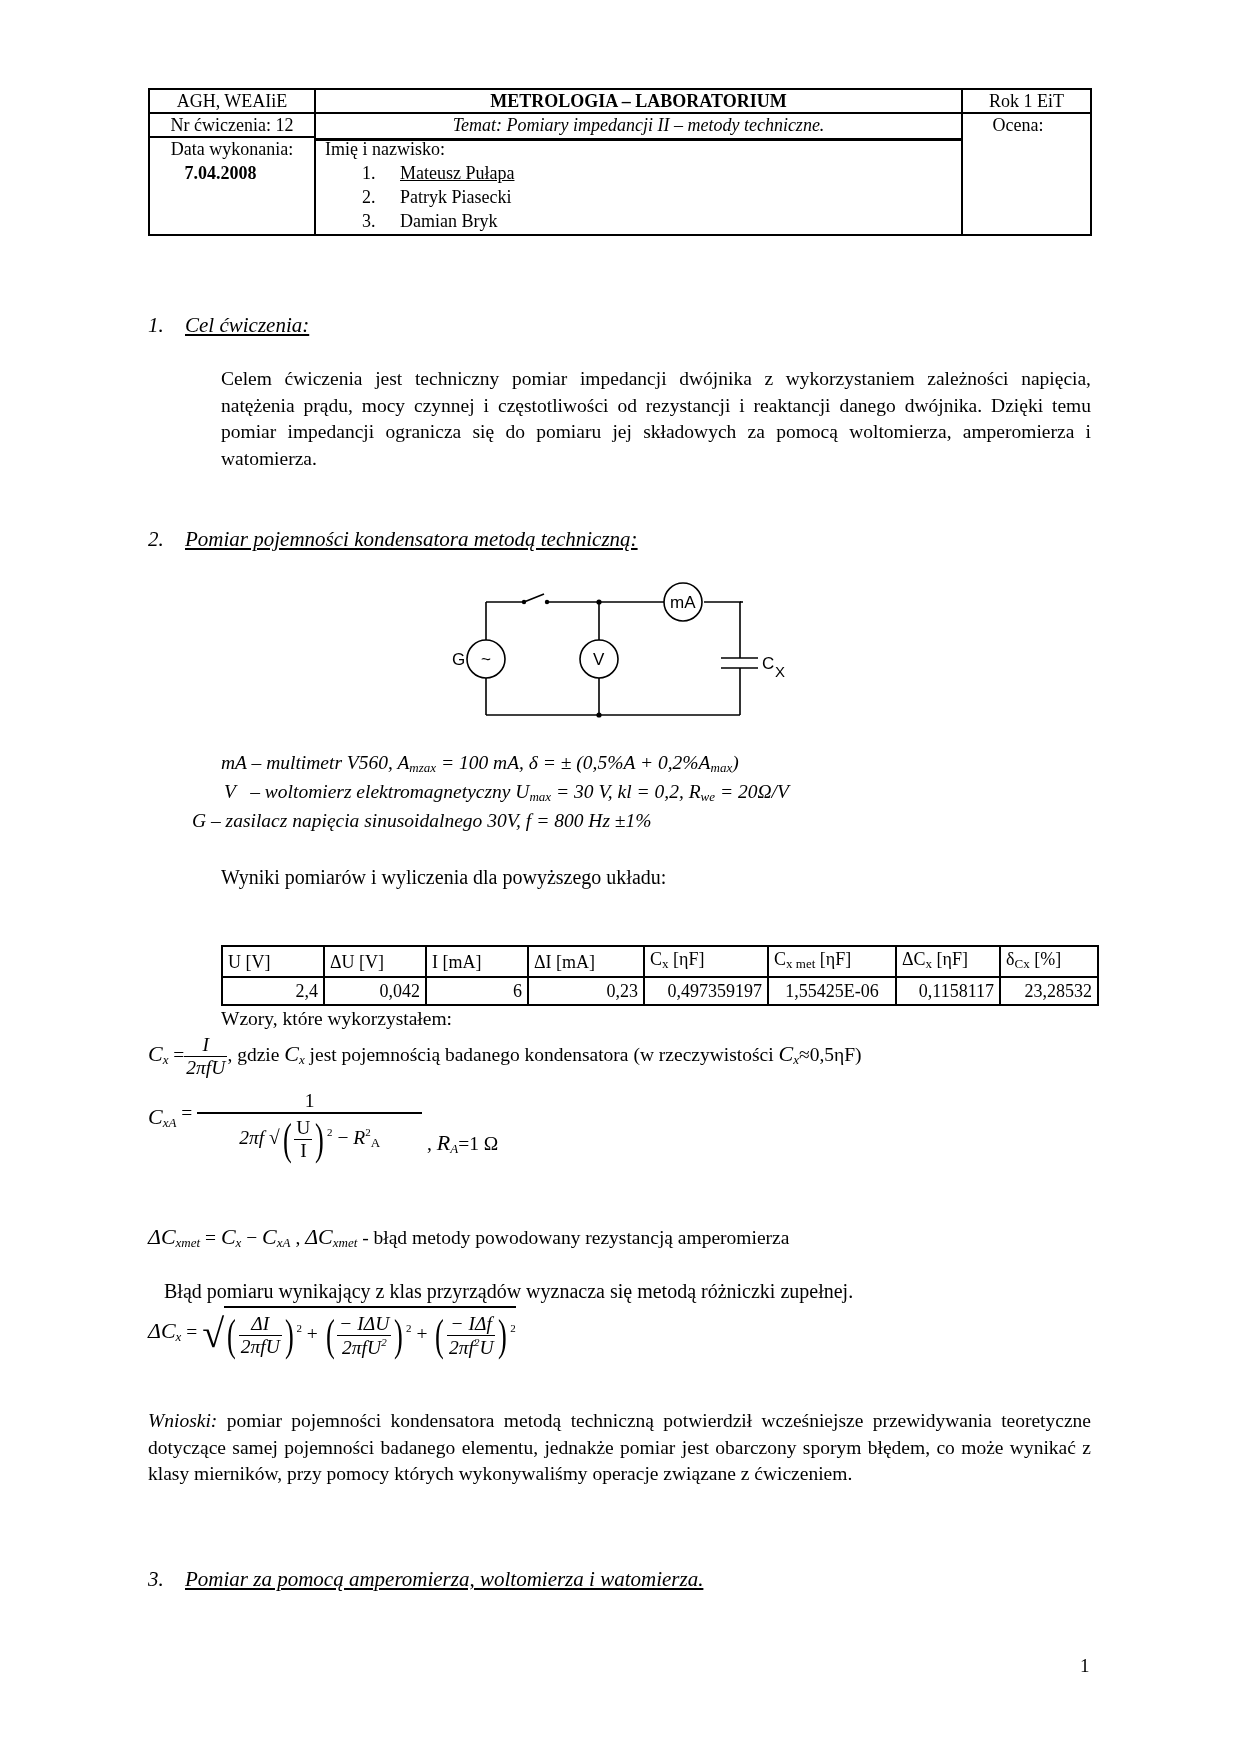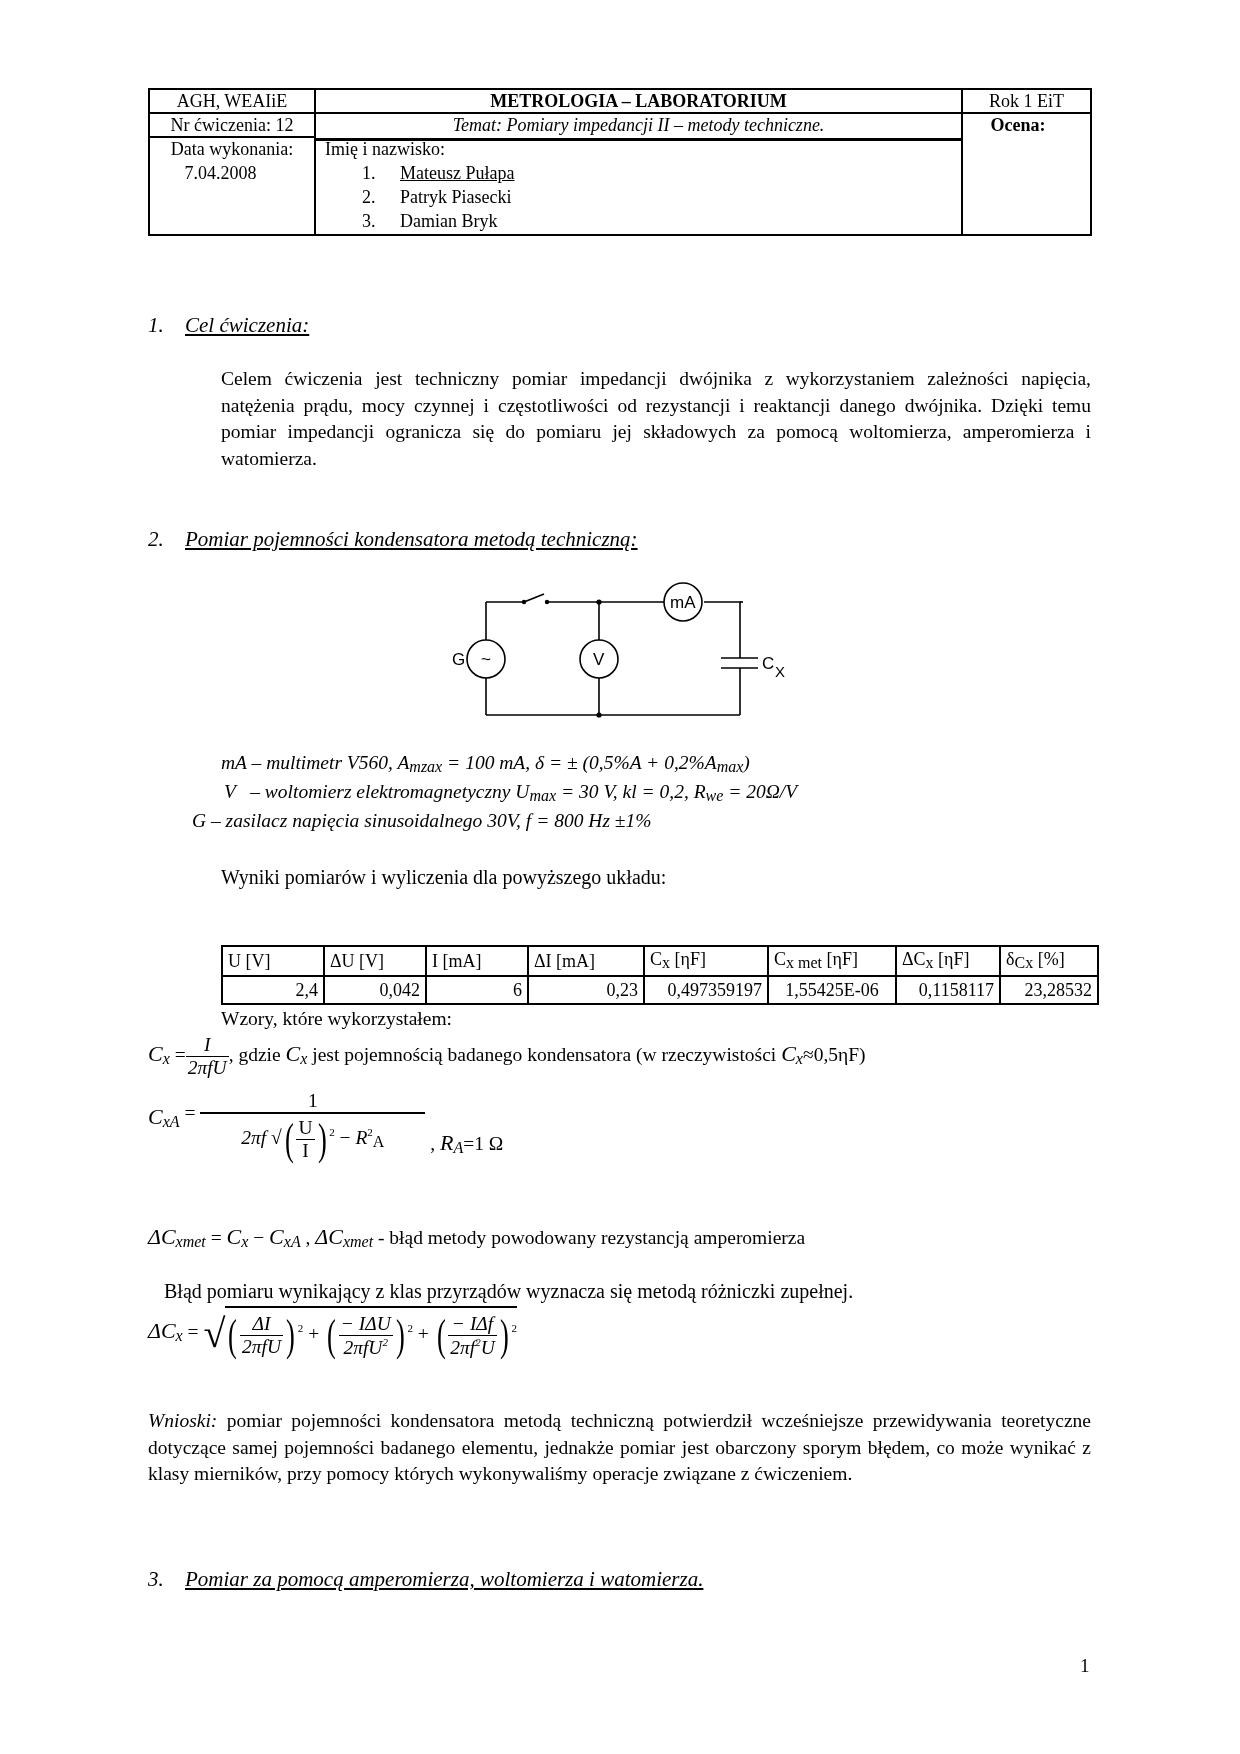--- a/index.html
+++ b/index.html
@@ -17,21 +17,21 @@
   .u { text-decoration:underline; }
   
   .sec { font-style:italic; font-size:21px; }
   .sec .num { display:inline-block; width:37px; }
   .para { text-align:justify; line-height:26.5px; font-size:19.5px; }
   
   #mt { left:221px; top:918px; border-collapse:collapse; font-size:18px;margin-top:27px; }
   #mt td { border:2px solid #000; padding:0 5px; height:26px; line-height:24px; white-space:nowrap; }
   #mt tr.vals td { text-align:right; }
   .spec { font-style:italic; font-size:19.5px; }
-  sub.s { font-size:16px; vertical-align:-3px; }
+  sub.s { font-size:13px; vertical-align:-3px; }
   sup.s { font-size:11px; }
   .frac { display:inline-block; vertical-align:middle; text-align:center; }
   .frac .n { display:block; border-bottom:1.5px solid #000; padding:0 2px; }
   .frac .d { display:block; padding:0 2px; }
   .mi { font-style:italic; }
   .paren { font-size:44px; font-weight:100; vertical-align:middle; display:inline-block; transform:scaleX(0.6); }
 </style>
 </head>
 <body>
 
@@ -41,24 +41,24 @@
   <div class="hline" style="left:0;top:22px;width:940px;"></div>
   <div class="hline" style="left:0;top:46px;width:164px;"></div>
   <div class="hline" style="left:164px;top:48px;width:647px;height:3px;"></div>
 
   <div class="cell center" style="left:0;top:-1px;width:164px;">AGH, WEAIiE</div>
   <div class="cell center bold" style="left:166px;top:-1px;width:645px;font-weight:bold;">METROLOGIA – LABORATORIUM</div>
   <div class="cell center" style="left:813px;top:-1px;width:127px;">Rok 1 EiT</div>
 
   <div class="cell center" style="left:0;top:23px;width:164px;">Nr ćwiczenia: 12</div>
   <div class="cell center ital" style="left:166px;top:23px;width:645px;">Temat: Pomiary impedancji II – metody techniczne.</div>
-  <div class="cell center" style="left:813px;top:23px;width:110px;font-weight:bold;">Ocena:</div>
+  <div class="cell center" style="left:813px;top:23px;width:110px;">Ocena:</div>
 
   <div class="cell center" style="left:0;top:47px;width:164px;">Data wykonania:</div>
-  <div class="cell center" style="left:0;top:71px;width:141px;">7.04.2008</div>
+  <div class="cell center" style="left:0;top:71px;width:141px;font-weight:bold;">7.04.2008</div>
 
   <div class="cell" style="left:175px;top:47px;">Imię i nazwisko:</div>
   <div class="cell" style="left:212px;top:71px;">1.</div>
   <div class="cell u" style="left:250px;top:71px;">Mateusz Pułapa</div>
   <div class="cell" style="left:212px;top:95px;">2.</div>
   <div class="cell" style="left:250px;top:95px;">Patryk Piasecki</div>
   <div class="cell" style="left:212px;top:119px;">3.</div>
   <div class="cell" style="left:250px;top:119px;">Damian Bryk</div>
 </div>
 

